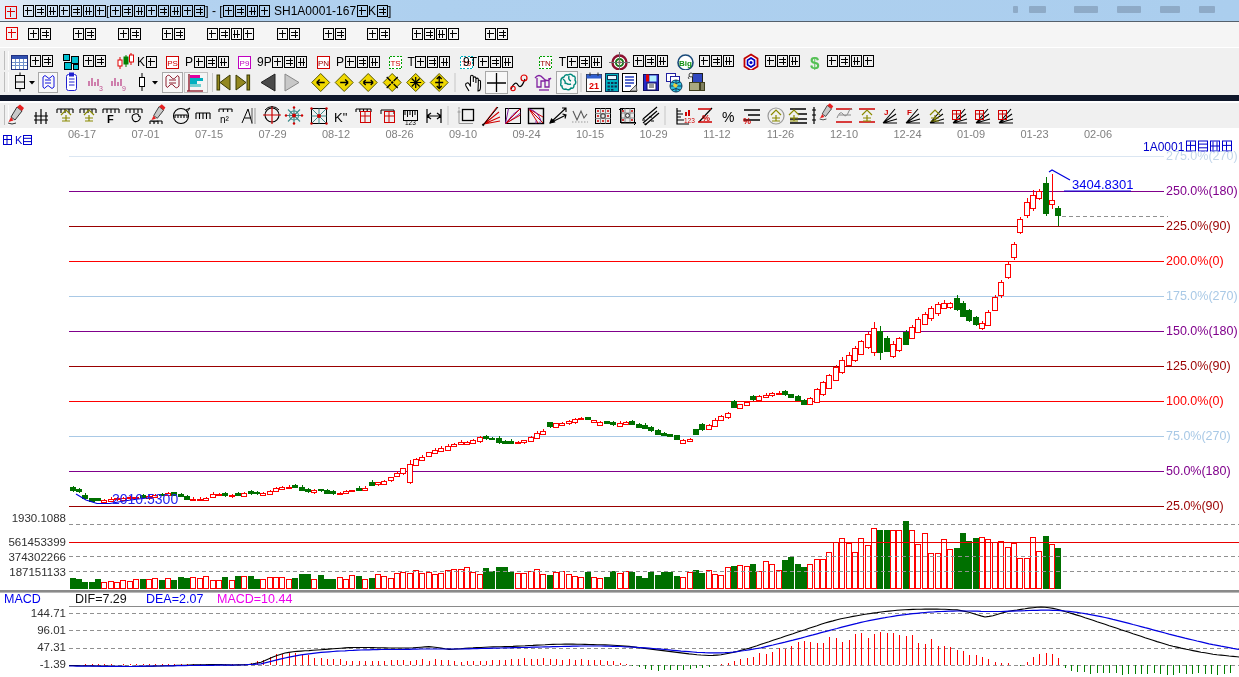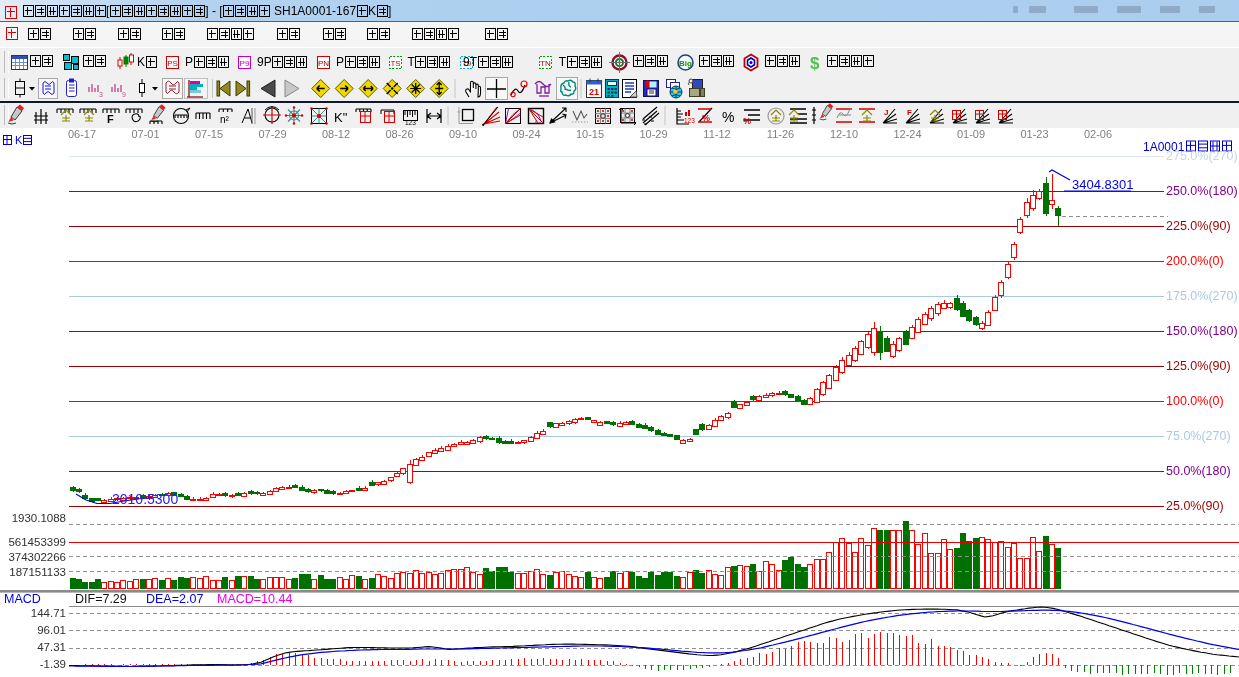--- a/index.html
+++ b/index.html
@@ -101,21 +101,21 @@
     <span class="lab" style="left:257px"><span style="vertical-align:1px">9P</span><i class="q q0" style="color:#000;width:11px;height:12px"></i><i class="q q1" style="color:#000;width:11px;height:12px"></i><i class="q q2" style="color:#000;width:11px;height:12px"></i></span>
     <span class="lab" style="left:336px"><span style="vertical-align:1px">P</span><i class="q q0" style="color:#000;width:11px;height:12px"></i><i class="q q1" style="color:#000;width:11px;height:12px"></i><i class="q q2" style="color:#000;width:11px;height:12px"></i></span>
     <span class="lab" style="left:407.5px"><span style="vertical-align:1px">T</span><i class="q q0" style="color:#000;width:11px;height:12px"></i><i class="q q1" style="color:#000;width:11px;height:12px"></i><i class="q q2" style="color:#000;width:11px;height:12px"></i></span>
     <span class="lab" style="left:463px"><span style="vertical-align:1px">9T</span><i class="q q0" style="color:#000;width:11px;height:12px"></i><i class="q q1" style="color:#000;width:11px;height:12px"></i><i class="q q2" style="color:#000;width:11px;height:12px"></i></span>
     <span class="lab" style="left:558.7px"><span style="vertical-align:1px">T</span><i class="q q0" style="color:#000;width:11px;height:12px"></i><i class="q q1" style="color:#000;width:11px;height:12px"></i><i class="q q2" style="color:#000;width:11px;height:12px"></i></span>
     <span class="lab" style="left:632px"><i class="q q0" style="color:#000;width:11px;height:12px"></i><i class="q q1" style="color:#000;width:11px;height:12px"></i><i class="q q2" style="color:#000;width:11px;height:12px"></i></span>
     <span class="lab" style="left:698px"><i class="q q0" style="color:#000;width:11px;height:12px"></i><i class="q q1" style="color:#000;width:11px;height:12px"></i><i class="q q2" style="color:#000;width:11px;height:12px"></i></span>
     <span class="lab" style="left:764px"><i class="q q0" style="color:#000;width:11px;height:12px"></i><i class="q q1" style="color:#000;width:11px;height:12px"></i><i class="q q2" style="color:#000;width:11px;height:12px"></i></span>
     <span class="lab" style="left:826px"><i class="q q0" style="color:#000;width:11px;height:12px"></i><i class="q q1" style="color:#000;width:11px;height:12px"></i><i class="q q2" style="color:#000;width:11px;height:12px"></i><i class="q q0" style="color:#000;width:11px;height:12px"></i></span>
   </div>
-<div class="tb" style="top:76px;height:25px;border-bottom:2px solid #0f172a">
+<div class="tb" style="top:70px;height:25px;border-bottom:6px solid #0f172a">
     <div class="grip" style="left:4px;top:2px;height:20px"></div>
     <svg width="1239" height="25" style="position:absolute;left:0;top:0">
       <g stroke="#000" fill="none">
         <rect x="15.5" y="5.5" width="9" height="13"></rect>
         <line x1="16" y1="12" x2="24" y2="12"></line>
         <line x1="20" y1="2.5" x2="20" y2="5.5"></line>
         <line x1="20" y1="18.5" x2="20" y2="21.5"></line>
       </g>
       <polygon points="29,11 35,11 32,14.5" fill="#000"></polygon>
       <rect x="38.5" y="2.5" width="19" height="20" fill="#f8f8f8" stroke="#a8a8a8"></rect>

